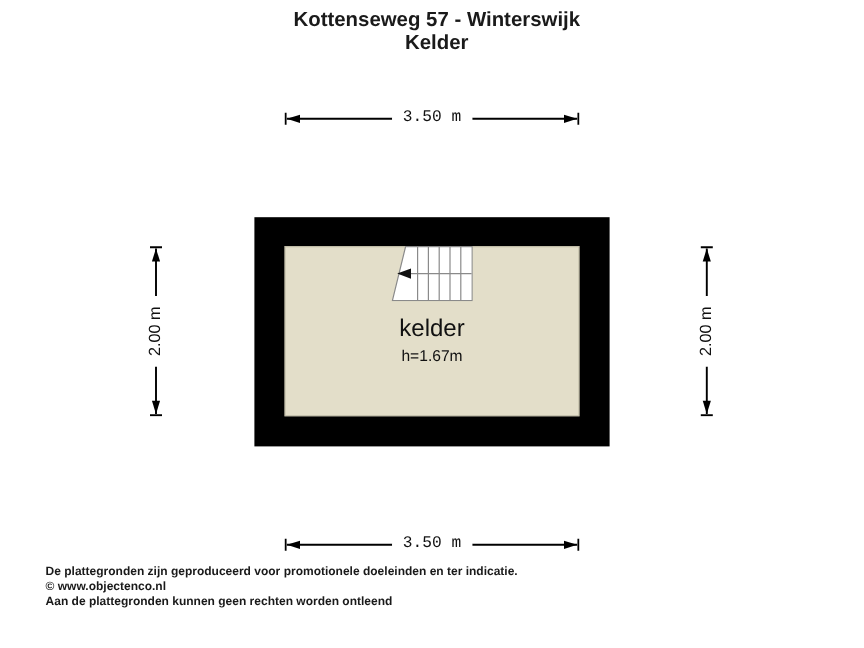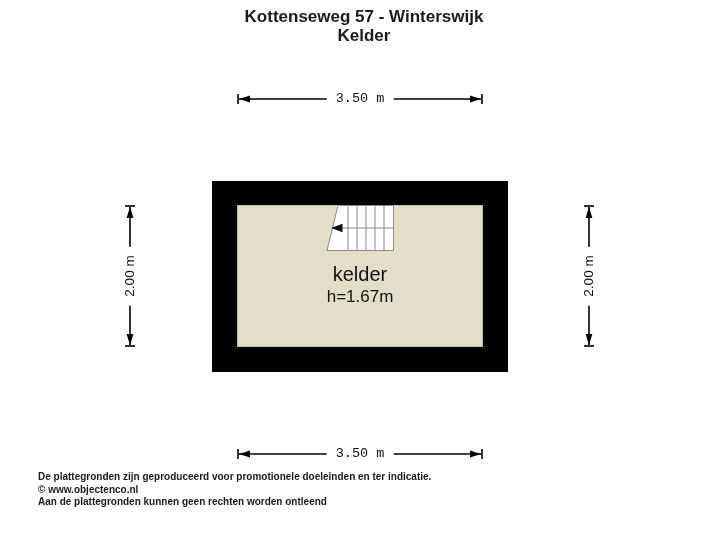--- a/index.html
+++ b/index.html
@@ -38,21 +38,21 @@
     box-shadow: inset 0 0 0 1px rgba(110,105,85,0.30);
   }
   .stairs { position:absolute; left:89px; top:0; width:68px; height:46px; }
   .stairs .tread-area { fill:#fff; stroke:var(--stair-outline,#8a8a8a); stroke-width:1; }
   .stairs .tread { stroke:var(--stair-outline,#8a8a8a); stroke-width:1; }
   .stairs .walkline { stroke:var(--stair-outline,#8a8a8a); stroke-width:1; }
   .stairs .walk-arrow { fill:#111; }
 
   .room-label { position:absolute; left:0; right:0; top:58px; text-align:center; }
   .room-name { font-size:20px; line-height:23px; color:#111; }
-  .room-h { font-size:17px; line-height:15px; margin-top:3px; color:#111; }
+  .room-h { font-size:13px; line-height:15px; margin-top:3px; color:#111; }
 
   
   .footer { position:absolute; left:0; top:471px; width:688px; text-align:left;margin-left:38px; }
   .footer-line { font-size:10px; font-weight:bold; line-height:12.5px; color:var(--text,#1a1a1a); }
 </style>
 </head>
 <body>
 
 <div class="canvas">
 

